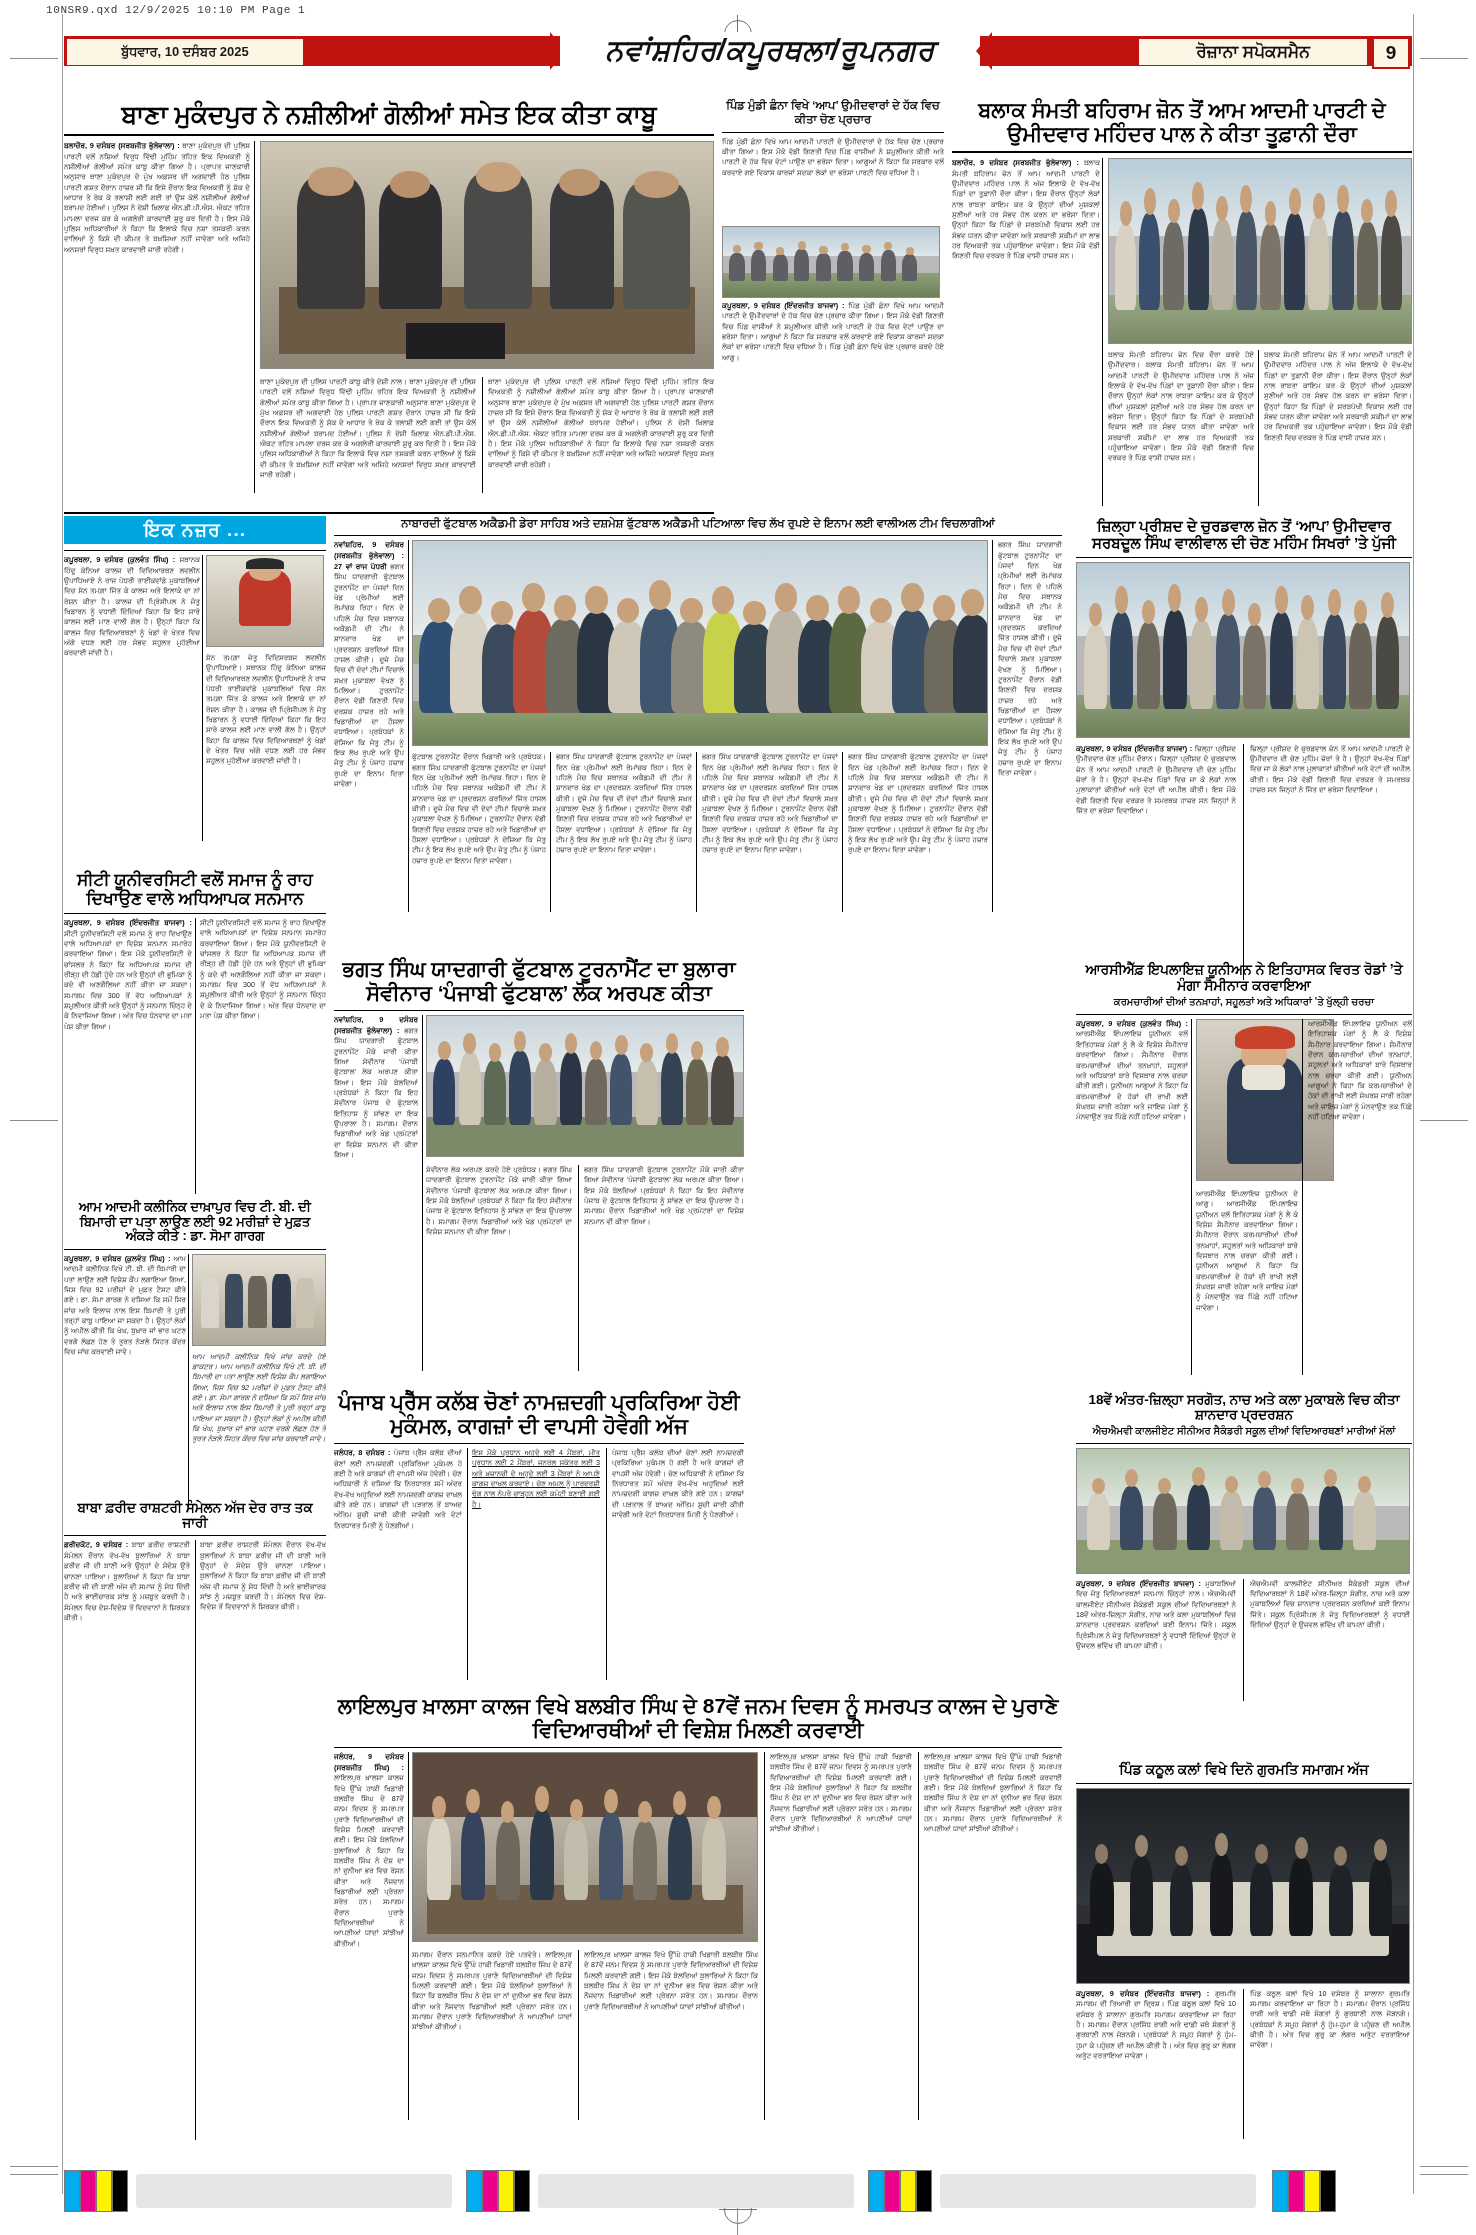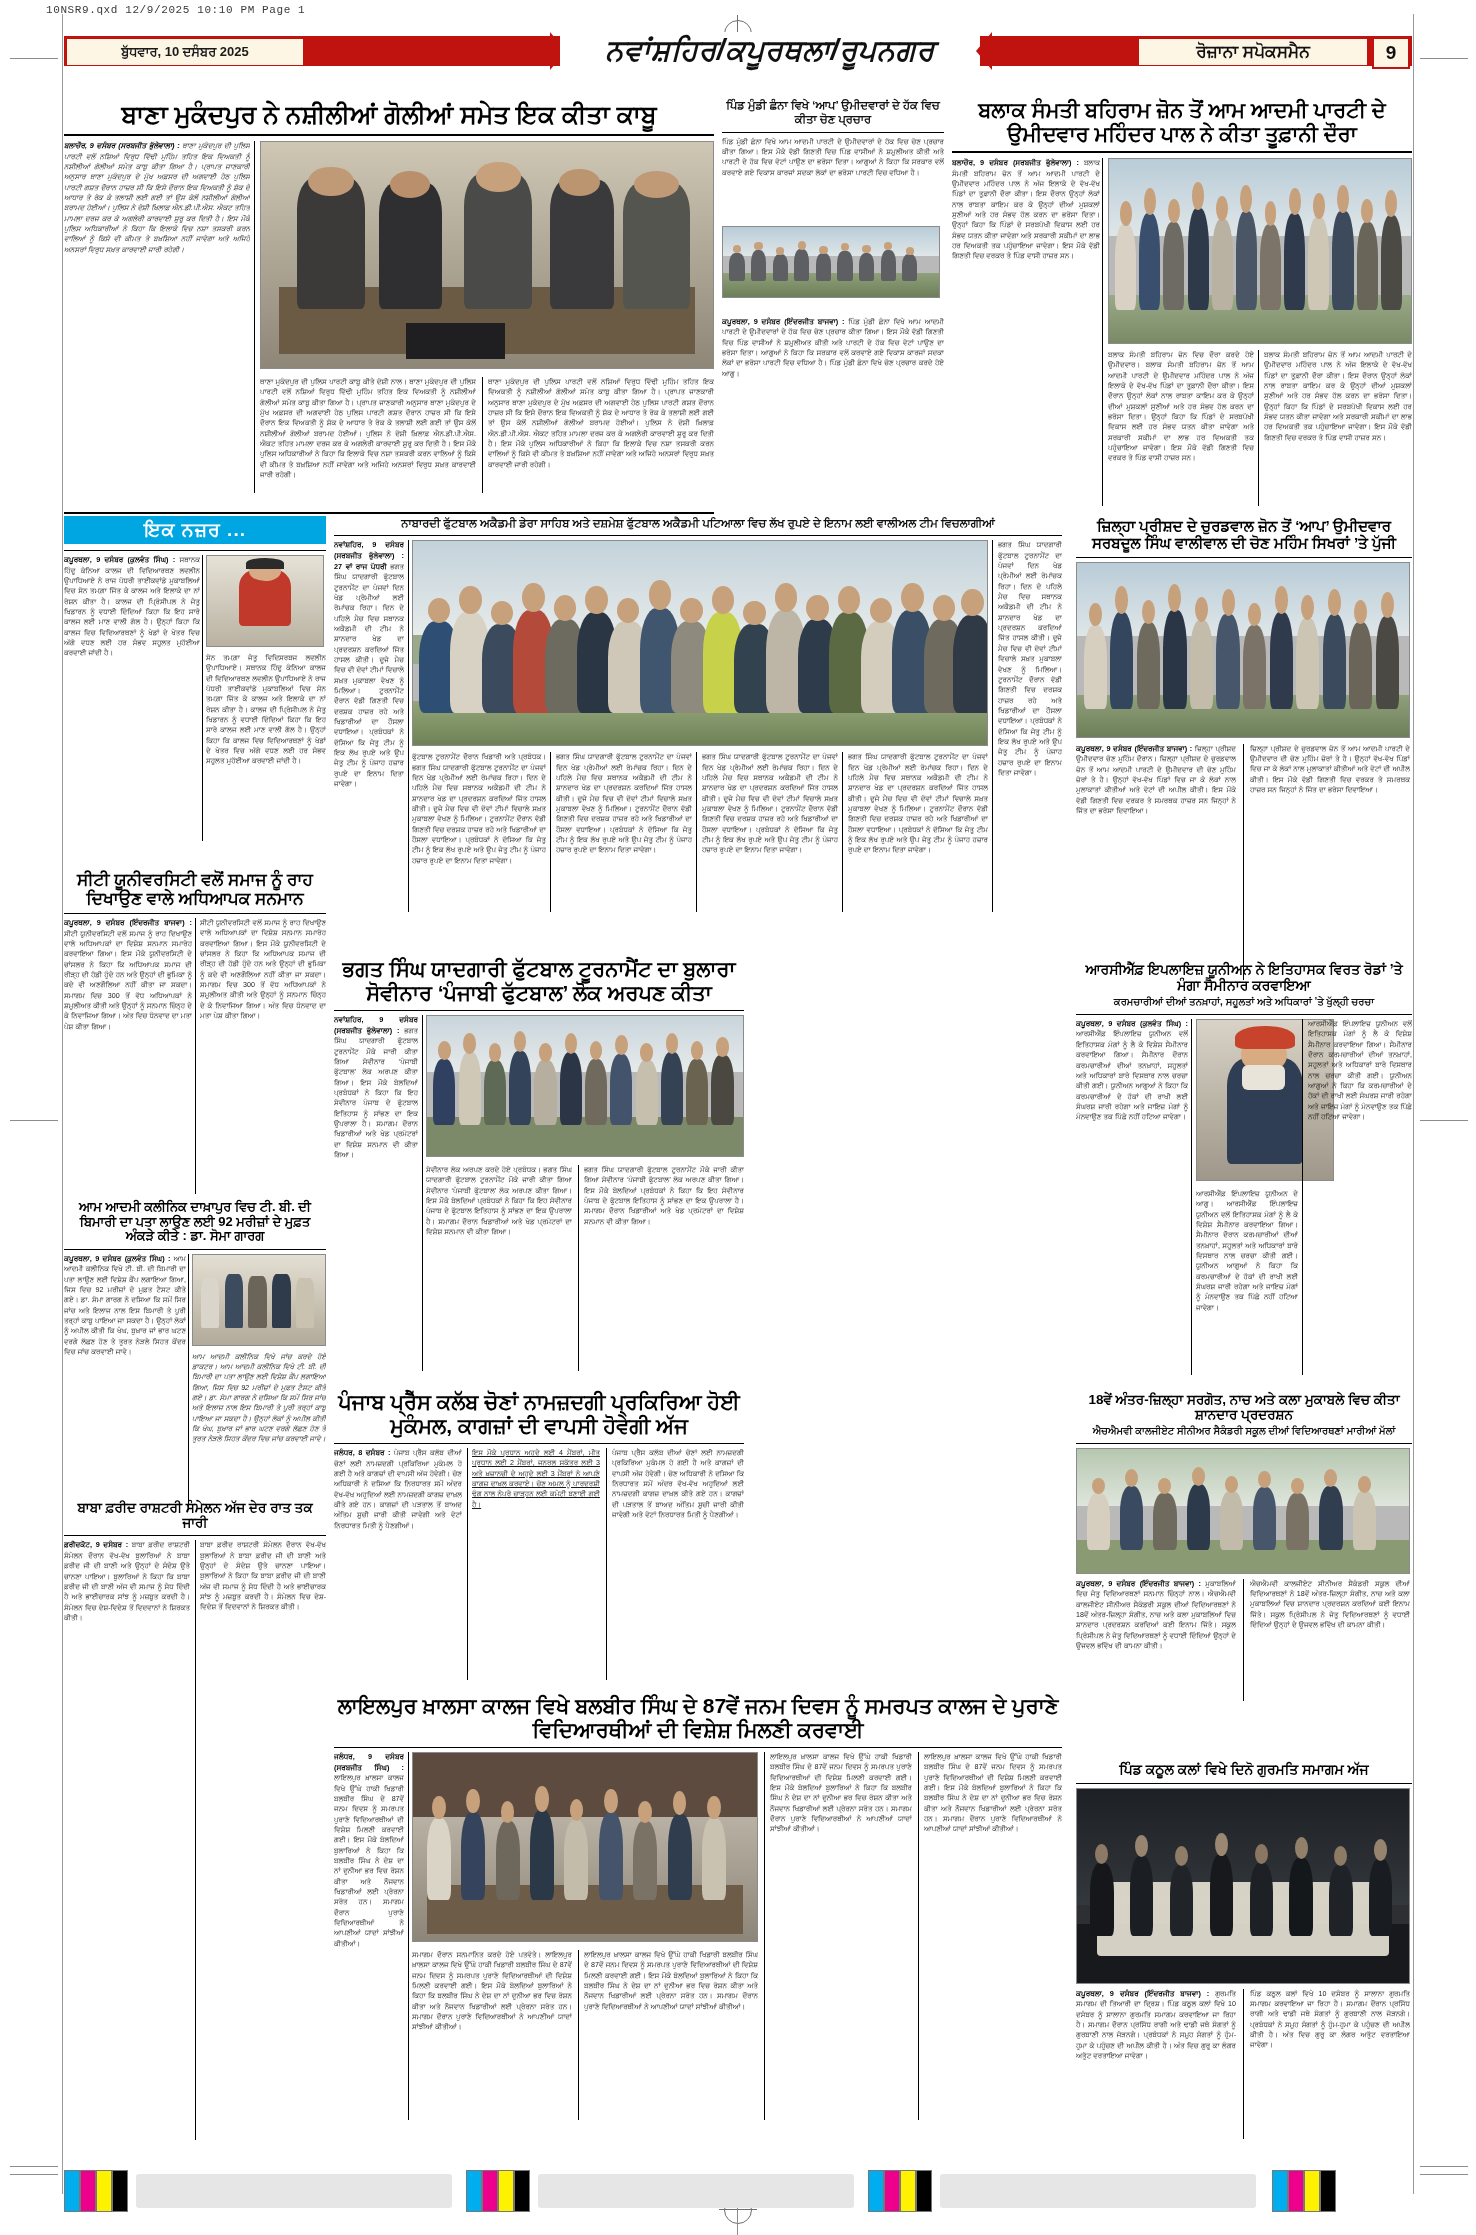--- a/index.html
+++ b/index.html
@@ -121,21 +121,21 @@
         <div style="position:absolute;left:26%;top:18%;width:14%;height:56%;background:#2f2f31;border-radius:24% 24% 6% 6%;"></div>
         <div style="position:absolute;left:28.5%;top:13%;width:9%;height:12%;background:#b98f6c;border-radius:50%;"></div>
         <div style="position:absolute;left:45%;top:14%;width:15%;height:60%;background:#4a4a48;border-radius:24% 24% 6% 6%;"></div>
         <div style="position:absolute;left:47.5%;top:9%;width:10%;height:13%;background:#c7a07c;border-radius:50%;"></div>
         <div style="position:absolute;left:64%;top:17%;width:14%;height:57%;background:#3a3a3c;border-radius:24% 24% 6% 6%;"></div>
         <div style="position:absolute;left:66%;top:12%;width:9%;height:12%;background:#bb9470;border-radius:50%;"></div>
         <div style="position:absolute;left:80%;top:18%;width:15%;height:56%;background:#55554f;border-radius:24% 24% 6% 6%;"></div>
         <div style="position:absolute;left:82.5%;top:13%;width:10%;height:12%;background:#c09a77;border-radius:50%;"></div>
         <div style="position:absolute;left:32%;bottom:4%;width:22%;height:16%;background:#1f1f22;"></div>
       </div>
-      <div class="bodytext" style="position:absolute;left:0;top:0;width:186px;height:352px;font-style:italic;">
+      <div class="bodytext" style="position:absolute;left:0;top:0;width:186px;height:352px;">
         <span class="byline">ਬਲਾਚੌਰ, 9 ਦਸੰਬਰ (ਸਰਬਜੀਤ ਭੁੱਲੇਵਾਲਾ) :</span>
         <span>ਥਾਣਾ ਮੁਕੰਦਪੁਰ ਦੀ ਪੁਲਿਸ ਪਾਰਟੀ ਵਲੋਂ ਨਸ਼ਿਆਂ ਵਿਰੁਧ ਵਿੱਢੀ ਮੁਹਿੰਮ ਤਹਿਤ ਇਕ ਵਿਅਕਤੀ ਨੂੰ ਨਸ਼ੀਲੀਆਂ ਗੋਲੀਆਂ ਸਮੇਤ ਕਾਬੂ ਕੀਤਾ ਗਿਆ ਹੈ। ਪ੍ਰਾਪਤ ਜਾਣਕਾਰੀ ਅਨੁਸਾਰ ਥਾਣਾ ਮੁਕੰਦਪੁਰ ਦੇ ਮੁੱਖ ਅਫ਼ਸਰ ਦੀ ਅਗਵਾਈ ਹੇਠ ਪੁਲਿਸ ਪਾਰਟੀ ਗਸ਼ਤ ਦੌਰਾਨ ਹਾਜ਼ਰ ਸੀ ਕਿ ਇਸੇ ਦੌਰਾਨ ਇਕ ਵਿਅਕਤੀ ਨੂੰ ਸ਼ੱਕ ਦੇ ਆਧਾਰ ਤੇ ਰੋਕ ਕੇ ਤਲਾਸ਼ੀ ਲਈ ਗਈ ਤਾਂ ਉਸ ਕੋਲੋਂ ਨਸ਼ੀਲੀਆਂ ਗੋਲੀਆਂ ਬਰਾਮਦ ਹੋਈਆਂ। ਪੁਲਿਸ ਨੇ ਦੋਸ਼ੀ ਖ਼ਿਲਾਫ਼ ਐਨ.ਡੀ.ਪੀ.ਐਸ. ਐਕਟ ਤਹਿਤ ਮਾਮਲਾ ਦਰਜ ਕਰ ਕੇ ਅਗਲੇਰੀ ਕਾਰਵਾਈ ਸ਼ੁਰੂ ਕਰ ਦਿਤੀ ਹੈ। ਇਸ ਮੌਕੇ ਪੁਲਿਸ ਅਧਿਕਾਰੀਆਂ ਨੇ ਕਿਹਾ ਕਿ ਇਲਾਕੇ ਵਿਚ ਨਸ਼ਾ ਤਸਕਰੀ ਕਰਨ ਵਾਲਿਆਂ ਨੂੰ ਕਿਸੇ ਵੀ ਕੀਮਤ ਤੇ ਬਖ਼ਸ਼ਿਆ ਨਹੀਂ ਜਾਵੇਗਾ ਅਤੇ ਅਜਿਹੇ ਅਨਸਰਾਂ ਵਿਰੁਧ ਸਖ਼ਤ ਕਾਰਵਾਈ ਜਾਰੀ ਰਹੇਗੀ।</span>
       </div>
       <div class="bodytext" style="position:absolute;left:196px;top:236px;width:216px;height:116px;">
         <span>ਥਾਣਾ ਮੁਕੰਦਪੁਰ ਦੀ ਪੁਲਿਸ ਪਾਰਟੀ ਕਾਬੂ ਕੀਤੇ ਦੋਸ਼ੀ ਨਾਲ।</span>
         <span>ਥਾਣਾ ਮੁਕੰਦਪੁਰ ਦੀ ਪੁਲਿਸ ਪਾਰਟੀ ਵਲੋਂ ਨਸ਼ਿਆਂ ਵਿਰੁਧ ਵਿੱਢੀ ਮੁਹਿੰਮ ਤਹਿਤ ਇਕ ਵਿਅਕਤੀ ਨੂੰ ਨਸ਼ੀਲੀਆਂ ਗੋਲੀਆਂ ਸਮੇਤ ਕਾਬੂ ਕੀਤਾ ਗਿਆ ਹੈ। ਪ੍ਰਾਪਤ ਜਾਣਕਾਰੀ ਅਨੁਸਾਰ ਥਾਣਾ ਮੁਕੰਦਪੁਰ ਦੇ ਮੁੱਖ ਅਫ਼ਸਰ ਦੀ ਅਗਵਾਈ ਹੇਠ ਪੁਲਿਸ ਪਾਰਟੀ ਗਸ਼ਤ ਦੌਰਾਨ ਹਾਜ਼ਰ ਸੀ ਕਿ ਇਸੇ ਦੌਰਾਨ ਇਕ ਵਿਅਕਤੀ ਨੂੰ ਸ਼ੱਕ ਦੇ ਆਧਾਰ ਤੇ ਰੋਕ ਕੇ ਤਲਾਸ਼ੀ ਲਈ ਗਈ ਤਾਂ ਉਸ ਕੋਲੋਂ ਨਸ਼ੀਲੀਆਂ ਗੋਲੀਆਂ ਬਰਾਮਦ ਹੋਈਆਂ। ਪੁਲਿਸ ਨੇ ਦੋਸ਼ੀ ਖ਼ਿਲਾਫ਼ ਐਨ.ਡੀ.ਪੀ.ਐਸ. ਐਕਟ ਤਹਿਤ ਮਾਮਲਾ ਦਰਜ ਕਰ ਕੇ ਅਗਲੇਰੀ ਕਾਰਵਾਈ ਸ਼ੁਰੂ ਕਰ ਦਿਤੀ ਹੈ। ਇਸ ਮੌਕੇ ਪੁਲਿਸ ਅਧਿਕਾਰੀਆਂ ਨੇ ਕਿਹਾ ਕਿ ਇਲਾਕੇ ਵਿਚ ਨਸ਼ਾ ਤਸਕਰੀ ਕਰਨ ਵਾਲਿਆਂ ਨੂੰ ਕਿਸੇ ਵੀ ਕੀਮਤ ਤੇ ਬਖ਼ਸ਼ਿਆ ਨਹੀਂ ਜਾਵੇਗਾ ਅਤੇ ਅਜਿਹੇ ਅਨਸਰਾਂ ਵਿਰੁਧ ਸਖ਼ਤ ਕਾਰਵਾਈ ਜਾਰੀ ਰਹੇਗੀ।</span>
       </div>
       <div class="bodytext" style="position:absolute;left:424px;top:236px;width:226px;height:116px;">
         <span>ਥਾਣਾ ਮੁਕੰਦਪੁਰ ਦੀ ਪੁਲਿਸ ਪਾਰਟੀ ਵਲੋਂ ਨਸ਼ਿਆਂ ਵਿਰੁਧ ਵਿੱਢੀ ਮੁਹਿੰਮ ਤਹਿਤ ਇਕ ਵਿਅਕਤੀ ਨੂੰ ਨਸ਼ੀਲੀਆਂ ਗੋਲੀਆਂ ਸਮੇਤ ਕਾਬੂ ਕੀਤਾ ਗਿਆ ਹੈ। ਪ੍ਰਾਪਤ ਜਾਣਕਾਰੀ ਅਨੁਸਾਰ ਥਾਣਾ ਮੁਕੰਦਪੁਰ ਦੇ ਮੁੱਖ ਅਫ਼ਸਰ ਦੀ ਅਗਵਾਈ ਹੇਠ ਪੁਲਿਸ ਪਾਰਟੀ ਗਸ਼ਤ ਦੌਰਾਨ ਹਾਜ਼ਰ ਸੀ ਕਿ ਇਸੇ ਦੌਰਾਨ ਇਕ ਵਿਅਕਤੀ ਨੂੰ ਸ਼ੱਕ ਦੇ ਆਧਾਰ ਤੇ ਰੋਕ ਕੇ ਤਲਾਸ਼ੀ ਲਈ ਗਈ ਤਾਂ ਉਸ ਕੋਲੋਂ ਨਸ਼ੀਲੀਆਂ ਗੋਲੀਆਂ ਬਰਾਮਦ ਹੋਈਆਂ। ਪੁਲਿਸ ਨੇ ਦੋਸ਼ੀ ਖ਼ਿਲਾਫ਼ ਐਨ.ਡੀ.ਪੀ.ਐਸ. ਐਕਟ ਤਹਿਤ ਮਾਮਲਾ ਦਰਜ ਕਰ ਕੇ ਅਗਲੇਰੀ ਕਾਰਵਾਈ ਸ਼ੁਰੂ ਕਰ ਦਿਤੀ ਹੈ। ਇਸ ਮੌਕੇ ਪੁਲਿਸ ਅਧਿਕਾਰੀਆਂ ਨੇ ਕਿਹਾ ਕਿ ਇਲਾਕੇ ਵਿਚ ਨਸ਼ਾ ਤਸਕਰੀ ਕਰਨ ਵਾਲਿਆਂ ਨੂੰ ਕਿਸੇ ਵੀ ਕੀਮਤ ਤੇ ਬਖ਼ਸ਼ਿਆ ਨਹੀਂ ਜਾਵੇਗਾ ਅਤੇ ਅਜਿਹੇ ਅਨਸਰਾਂ ਵਿਰੁਧ ਸਖ਼ਤ ਕਾਰਵਾਈ ਜਾਰੀ ਰਹੇਗੀ।</span>
       </div>
@@ -176,21 +176,21 @@
             <i></i>
           </div>
         <div class="pp" style="left:73%;height:90%">
             <i></i>
           </div>
         <div class="pp" style="left:83%;height:78%">
             <i></i>
           </div>
       </div>
     </div>
-    <div class="bodytext" style="margin-top:22px;height:232px;">
+    <div class="bodytext" style="margin-top:6px;height:232px;">
       <span class="byline">ਕਪੂਰਥਲਾ, 9 ਦਸੰਬਰ (ਇੰਦਰਜੀਤ ਬਾਜਵਾ) :</span>
       <span>ਪਿੰਡ ਮੁੰਡੀ ਛੰਨਾ ਵਿਖੇ ਆਮ ਆਦਮੀ ਪਾਰਟੀ ਦੇ ਉਮੀਦਵਾਰਾਂ ਦੇ ਹੱਕ ਵਿਚ ਚੋਣ ਪ੍ਰਚਾਰ ਕੀਤਾ ਗਿਆ। ਇਸ ਮੌਕੇ ਵੱਡੀ ਗਿਣਤੀ ਵਿਚ ਪਿੰਡ ਵਾਸੀਆਂ ਨੇ ਸ਼ਮੂਲੀਅਤ ਕੀਤੀ ਅਤੇ ਪਾਰਟੀ ਦੇ ਹੱਕ ਵਿਚ ਵੋਟਾਂ ਪਾਉਣ ਦਾ ਭਰੋਸਾ ਦਿਤਾ। ਆਗੂਆਂ ਨੇ ਕਿਹਾ ਕਿ ਸਰਕਾਰ ਵਲੋਂ ਕਰਵਾਏ ਗਏ ਵਿਕਾਸ ਕਾਰਜਾਂ ਸਦਕਾ ਲੋਕਾਂ ਦਾ ਭਰੋਸਾ ਪਾਰਟੀ ਵਿਚ ਵਧਿਆ ਹੈ।</span>
       <span>ਪਿੰਡ ਮੁੰਡੀ ਛੰਨਾ ਵਿਖੇ ਚੋਣ ਪ੍ਰਚਾਰ ਕਰਦੇ ਹੋਏ ਆਗੂ।</span>
     </div>
   </div>
 
   <div class="col" style="left:952px;top:96px;width:460px;height:412px;">
     <div class="hl k2" style="padding:2px 0 6px;">ਬਲਾਕ ਸੰਮਤੀ ਬਹਿਰਾਮ ਜ਼ੋਨ ਤੋਂ ਆਮ ਆਦਮੀ ਪਾਰਟੀ ਦੇ ਉਮੀਦਵਾਰ ਮਹਿੰਦਰ ਪਾਲ ਨੇ ਕੀਤਾ ਤੂਫ਼ਾਨੀ ਦੌਰਾ</div>
     <div style="border-top:2px solid #000;margin-bottom:5px;"></div>
     <div style="position:relative;height:352px;">

